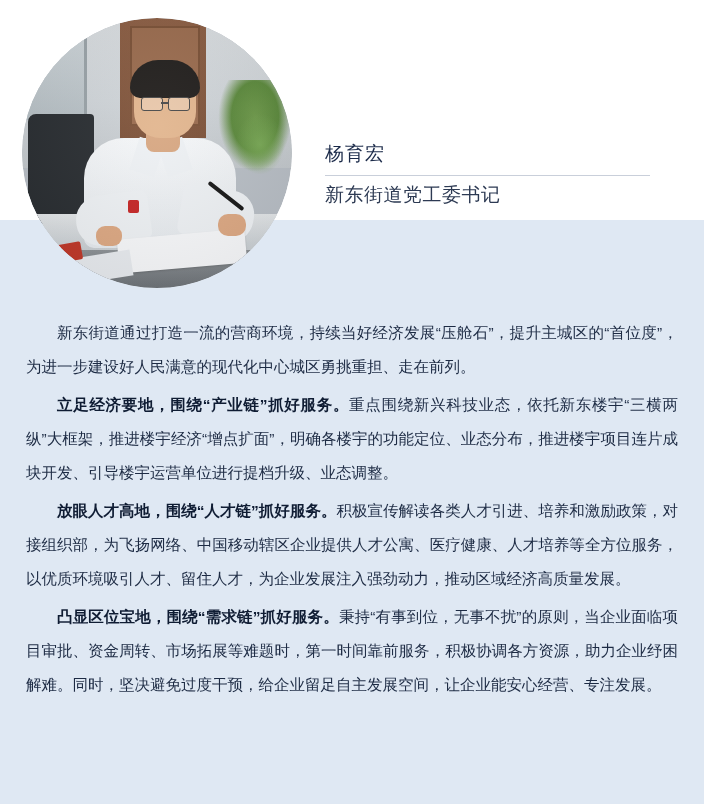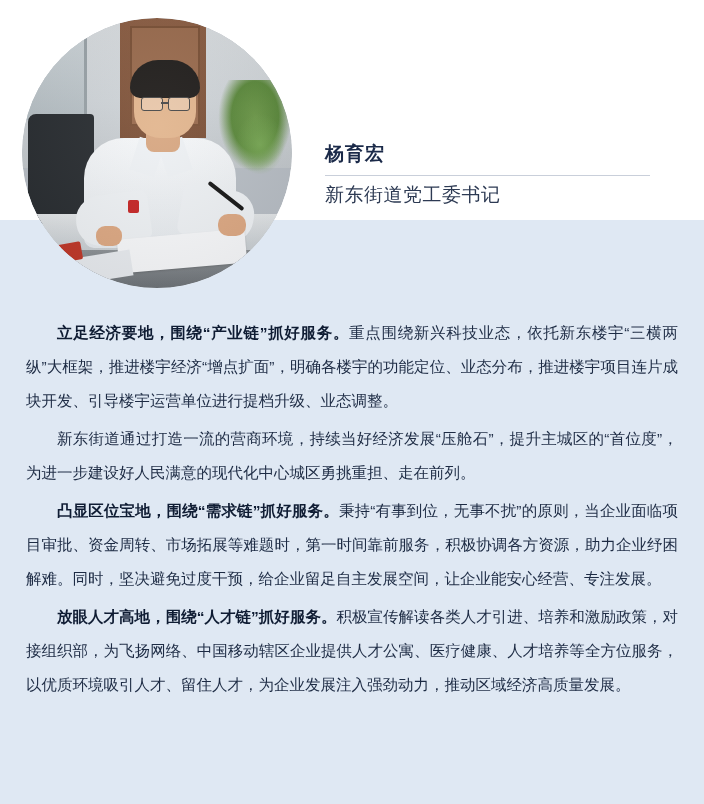--- a/index.html
+++ b/index.html
@@ -35,21 +35,21 @@
     background: #ffffff;
   }
   .name-block {
     position: absolute;
     left: 325px;
     top: 140px;
     width: 330px;
   }
   .person-name {
     font-size: 19px;
-    font-weight: bold;
+    font-weight: normal;
     color: #1b2a49;
     letter-spacing: 1px;
     line-height: 28px;
   }
   .name-rule {
     margin: 7px 0 8px 0;
     width: 325px;
     height: 1px;
     background: #c9cfda;
   }
@@ -294,33 +294,33 @@
       <div class="person-name">杨育宏</div>
       <div class="name-rule"></div>
       <div class="person-title">新东街道党工委书记</div>
     </div>
   </div>
 
   <div class="body-panel">
     <div class="body-inner">
 
       <p class="para">
+        <span><b></b></span><span>新东街道通过打造一流的营商环境，持续当好经济发展“压舱石”，提升主城区的“首位度”，为进一步建设好人民满意的现代化中心城区勇挑重担、走在前列。</span>
+      </p>
+
+      <p class="para">
         <span><b>立足经济要地，围绕“产业链”抓好服务。</b></span><span>重点围绕新兴科技业态，依托新东楼宇“三横两纵”大框架，推进楼宇经济“增点扩面”，明确各楼宇的功能定位、业态分布，推进楼宇项目连片成块开发、引导楼宇运营单位进行提档升级、业态调整。</span>
       </p>
 
       <p class="para">
-        <span><b></b></span><span>新东街道通过打造一流的营商环境，持续当好经济发展“压舱石”，提升主城区的“首位度”，为进一步建设好人民满意的现代化中心城区勇挑重担、走在前列。</span>
+        <span><b>放眼人才高地，围绕“人才链”抓好服务。</b></span><span>积极宣传解读各类人才引进、培养和激励政策，对接组织部，为飞扬网络、中国移动辖区企业提供人才公寓、医疗健康、人才培养等全方位服务，以优质环境吸引人才、留住人才，为企业发展注入强劲动力，推动区域经济高质量发展。</span>
       </p>
 
       <p class="para">
         <span><b>凸显区位宝地，围绕“需求链”抓好服务。</b></span><span>秉持“有事到位，无事不扰”的原则，当企业面临项目审批、资金周转、市场拓展等难题时，第一时间靠前服务，积极协调各方资源，助力企业纾困解难。同时，坚决避免过度干预，给企业留足自主发展空间，让企业能安心经营、专注发展。</span>
-      </p>
-
-      <p class="para">
-        <span><b>放眼人才高地，围绕“人才链”抓好服务。</b></span><span>积极宣传解读各类人才引进、培养和激励政策，对接组织部，为飞扬网络、中国移动辖区企业提供人才公寓、医疗健康、人才培养等全方位服务，以优质环境吸引人才、留住人才，为企业发展注入强劲动力，推动区域经济高质量发展。</span>
       </p>
 
     </div>
   </div>
 
   <div class="photo-wrap">
     <div class="photo">
       <div class="ph-wall"></div>
       <div class="ph-window"></div>
       <div class="ph-door"></div>

